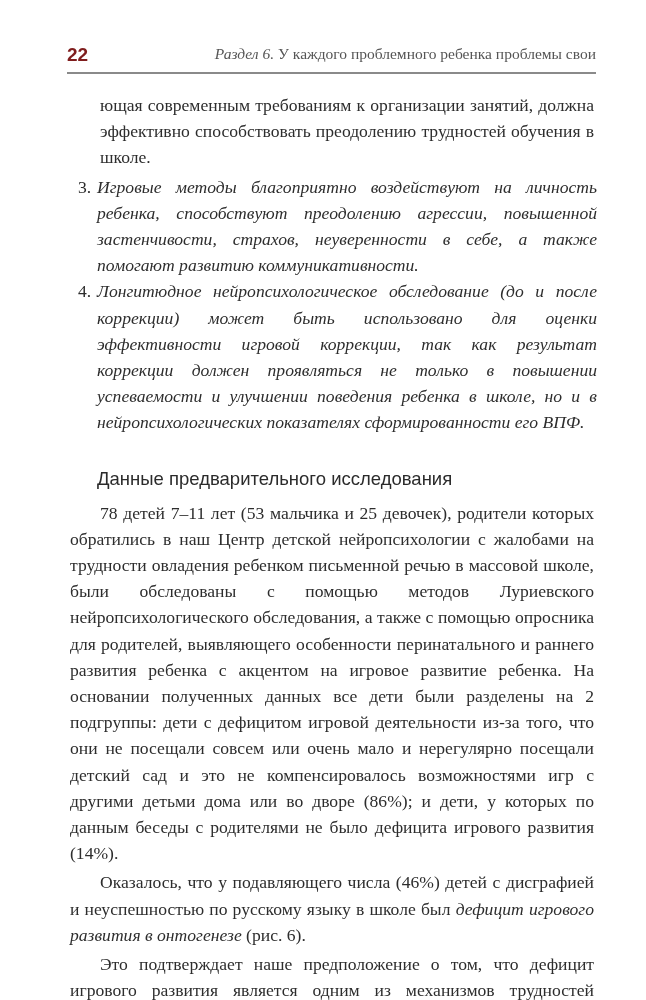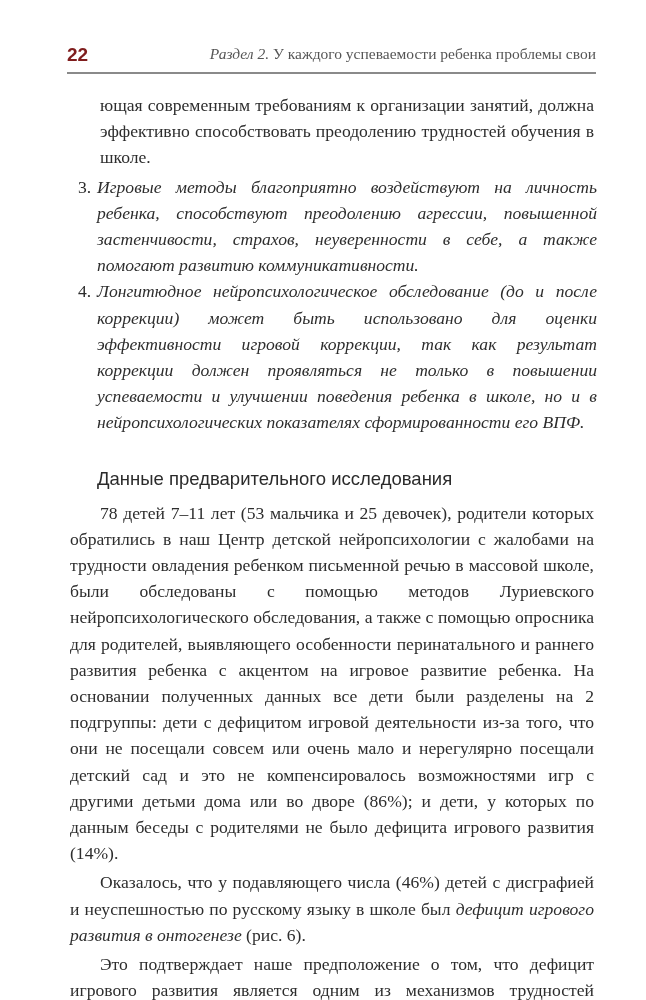--- a/index.html
+++ b/index.html
@@ -15,21 +15,21 @@
   .li .num { width: 30px; flex: 0 0 30px; padding-left: 11px; box-sizing: border-box; }
   .li .txt { flex: 1; text-align: justify; font-style: italic; }
   .indent { text-indent: 30px; }
   h2 { margin: 30px 0 8px 30px; font-family: "Liberation Sans", sans-serif; font-weight: normal; font-size: 18.5px; line-height: 26px; color: #2b2b2b; }
   em { font-style: italic; }
 </style>
 </head>
 <body>
 
 <div class="page-num">22</div>
-<div class="running-head"><i>Раздел 2.</i><span> У каждого успеваемости ребенка проблемы свои</span></div>
+<div class="running-head"><i>Раздел 6.</i><span> У каждого проблемного ребенка проблемы свои</span></div>
 <div class="rule"></div>
 
 <div class="body">
   <p class="cont">ющая современным требованиям к организации занятий, должна эффективно способствовать преодолению трудностей обучения в школе.</p>
 
   <div class="li">
     <span class="num">3.</span>
     <span class="txt">Игровые методы благоприятно воздействуют на личность ребенка, способствуют преодолению агрессии, повышенной застенчивости, страхов, неуверенности в себе, а также помогают развитию коммуникативности.</span>
   </div>
   <div class="li">

